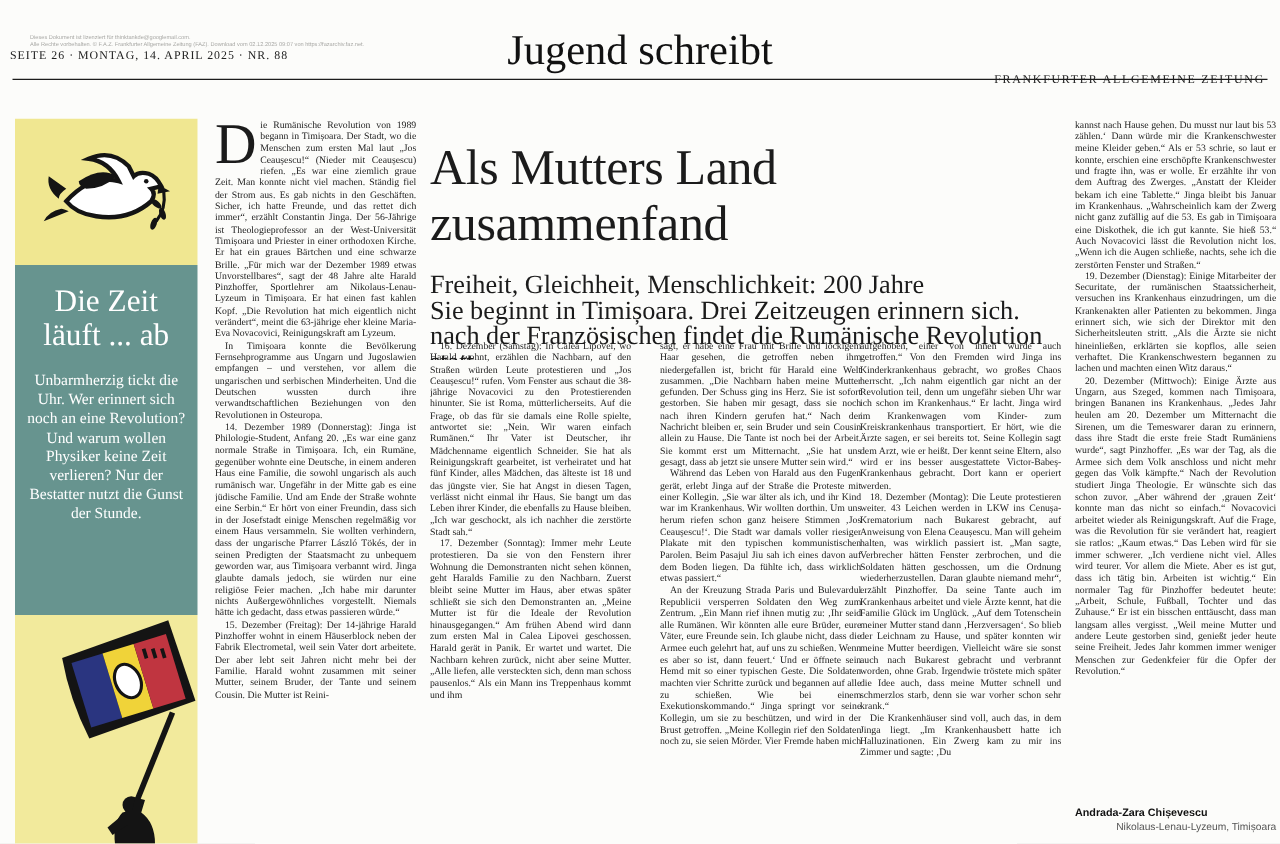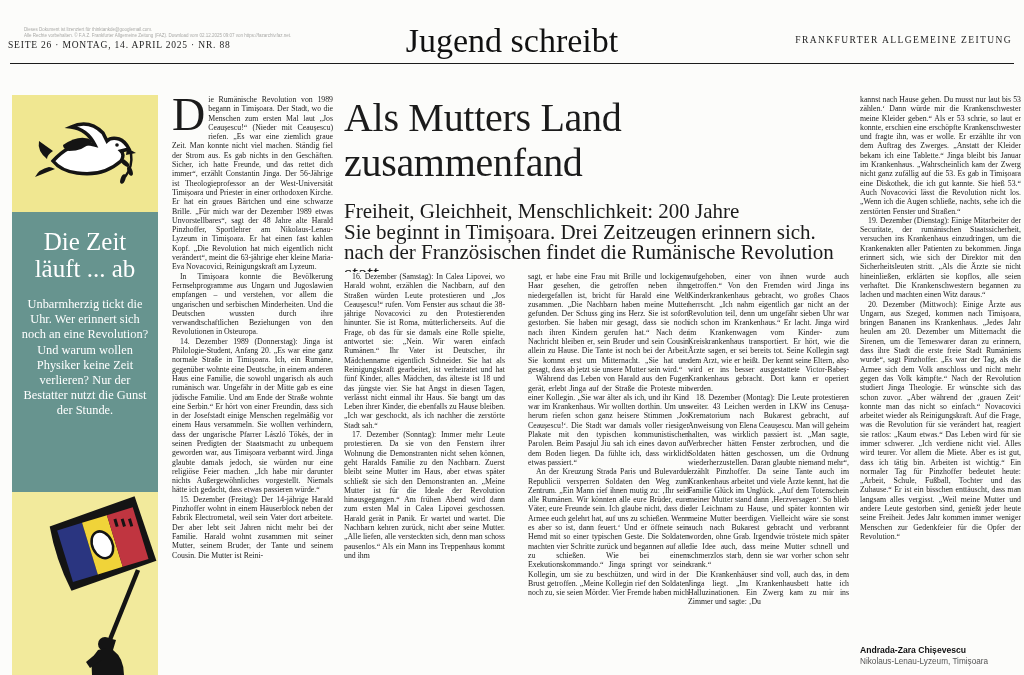--- a/index.html
+++ b/index.html
@@ -3,46 +3,46 @@
 <meta charset="utf-8">
 <style>
   html,body{margin:0;padding:0;background:#e8e8e4;}
   .page{position:relative;width:1024px;height:675px;background:#fcfcfa;overflow:hidden;
         font-family:"Liberation Serif","DejaVu Serif",serif;color:#1b1b1b;}
   
   .watermark{position:absolute;top:27px;left:24px;font-size:4.5px;line-height:5.5px;color:#a9a9a6;
              font-family:"Liberation Sans",sans-serif;}
   .page-info{position:absolute;top:40px;left:8px;font-size:9.5px;letter-spacing:.8px;color:#222;}
   .masthead{position:absolute;top:22px;left:0;right:0;text-align:center;font-size:34px;color:#111;}
-  .paper-name{position:absolute;top:35px;right:12px;font-size:9.5px;letter-spacing:1.4px;color:#222;}
+  .paper-name{position:absolute;top:59px;right:12px;font-size:9.5px;letter-spacing:1.4px;color:#222;}
   .header-rule{position:absolute;top:63px;left:10px;right:10px;border-top:1.7px solid #1c1c1c;}
   
   .sidebar{position:absolute;left:12px;top:95px;width:140px;}
   .sb-panel{position:relative;width:146px;}
   .sb-yellow1{height:117px;background:#f0e791;display:flex;align-items:center;justify-content:center;}
   .sb-teal{height:280px;background:#67948f;color:#fff;text-align:center;box-sizing:border-box;padding:16px 7px 0;}
   .sb-title{font-size:25px;line-height:27px;}
   .sb-text{margin-top:15px;font-size:12.4px;line-height:15.2px;font-family:Liberation Serif, serif;}
   .sb-yellow2{height:183px;background:#f2ea9c;}
   
   .content{position:absolute;left:172px;top:95px;width:849px;height:580px;}
-  .headline-block{position:absolute;left:172px;top:0;width:500px;height:177px;overflow:hidden;}
+  .headline-block{position:absolute;left:172px;top:16px;width:500px;height:177px;overflow:hidden;}
   .headline{margin:0;font-weight:400;font-size:40px;line-height:45px;letter-spacing:-.3px;}
   .subtitle{margin-top:16px;font-size:21px;line-height:20.5px;}
   .col{position:absolute;width:161px;overflow:hidden;text-align:justify;
        font-size:7.8px;line-height:9.3px;}
   .col-full{top:0;height:580px;}
   .col-under{top:177px;height:403px;}
   .col p{margin:0;}
   .col p.ind{text-indent:8px;}
   .dropcap{float:left;font-size:46px;line-height:38px;padding:1px 3px 0 0;}
   .col5-paras{height:545px;overflow:hidden;}
   .byline{position:absolute;left:688px;top:550px;width:161px;font-family:"Liberation Sans","DejaVu Sans",sans-serif;}
   .byline-author{font-size:8.6px;font-weight:bold;color:#111;}
-  .byline-affil{font-size:8.2px;color:#555;margin-top:2px;}
+  .byline-affil{font-size:8.2px;color:#555;margin-top:2px;text-align:right;}
 </style>
 </head>
 <body>
 
 <div class="page">
 
   <div class="watermark">
     <div>Dieses Dokument ist lizenziert für thinktankde@googlemail.com.</div>
     <div>Alle Rechte vorbehalten. © F.A.Z. Frankfurter Allgemeine Zeitung (FAZ). Download vom 02.12.2025 09:07 von https://fazarchiv.faz.net.</div>
   </div>

